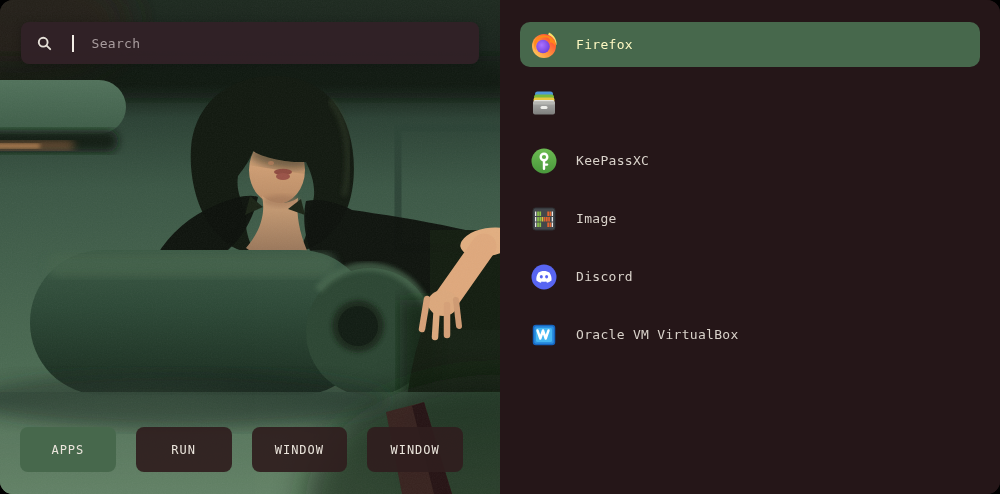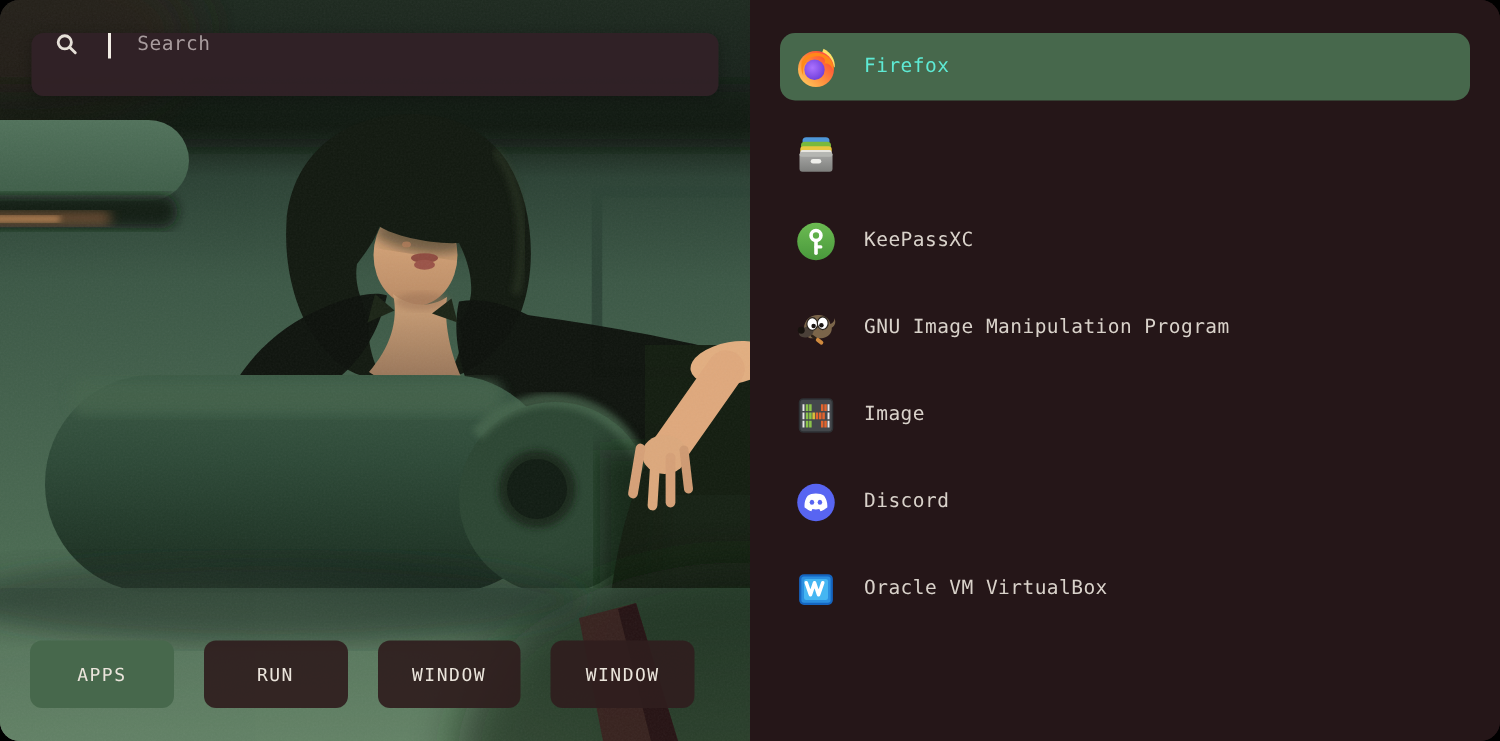--- a/index.html
+++ b/index.html
@@ -12,21 +12,21 @@
     background:#251618;
   }
 
   
   .left { position:relative; width:500px; height:494px; overflow:hidden; }
   .left svg.illustration { position:absolute; inset:0; display:block; }
 
   .searchbar {
     position:absolute; left:21px; top:22px; width:458px; height:42px;
     background:rgba(49,33,38,0.96); border-radius:8px;
-    display:flex; align-items:flex-start; padding:0 14px 0 16px; gap:20px;
+    display:flex; align-items:center; padding:0 14px 0 16px; gap:20px;
     box-shadow:0 2px 8px rgba(0,0,0,0.25);
   }
   .searchbar .mag { flex:0 0 auto; display:flex; }
   .caret { width:1.5px; height:17px; background:#f2ede5; flex:0 0 auto; }
   .searchbar input {
     flex:1; background:transparent; border:none; outline:none;
     color:#e8e2da; font:13px "DejaVu Sans Mono","Liberation Mono",monospace;
     letter-spacing:0.3px; margin-left:-2px; caret-color:transparent;
   }
   .searchbar input::placeholder { color:#a89c9e; opacity:1; }
@@ -52,21 +52,21 @@
     height:45px; flex:0 0 45px; border-radius:10px;
     display:flex; align-items:center; gap:18px; padding-left:10px;
     cursor:pointer;
   }
   .app-row.selected { background:#47684c; }
   .app-icon { width:28px; height:28px; flex:0 0 28px; display:flex; }
   .app-icon svg { width:28px; height:28px; display:block; }
   .app-label {
     color:#d9d2ca; font-size:13px; letter-spacing:0.3px; white-space:nowrap;
   }
-  .app-row.selected .app-label { color:#5eead4; }
+  .app-row.selected .app-label { color:#fef9c3; }
 </style>
 </head>
 <body>
 
 <div class="window">
 
   <div class="left">
 
     <svg class="illustration" width="500" height="494" viewBox="0 0 500 494">
       <defs>
@@ -272,38 +272,20 @@
           </defs>
           <circle cx="14" cy="14" r="12.5" fill="url(#kpG)"></circle>
           <circle cx="14" cy="10" r="3.3" fill="none" stroke="#fff" stroke-width="2.4"></circle>
           <line x1="14" y1="13.3" x2="14" y2="21.8" stroke="#fff" stroke-width="2.4" stroke-linecap="round"></line>
           <line x1="14" y1="17.6" x2="17.2" y2="17.6" stroke="#fff" stroke-width="2.2" stroke-linecap="round"></line>
         </svg>
       </span>
       <span class="app-label">KeePassXC</span>
     </div>
 
-    <div class="app-row">
-      <span class="app-icon">
-        <svg viewBox="0 0 28 28">
-          <path d="M6,14 C6,8 11,4.5 16,5 C20,5.3 23,7.5 23.5,11
-                   C26,10 26.5,8.5 26,7 C27.5,9 27,12 24.5,13.5
-                   C24.8,17 22,20 18,20.5 L10,20.5 C7.5,19.5 6,17 6,14 Z" fill="#7b654a"></path>
-          <ellipse cx="7.5" cy="16.5" rx="5" ry="3.4" transform="rotate(-15 7.5 16.5)" fill="#4a4038"></ellipse>
-          <circle cx="4.2" cy="15.2" r="2.3" fill="#17120e"></circle>
-          <ellipse cx="11.5" cy="11" rx="3.6" ry="4.2" fill="#fff" stroke="#2a241e" stroke-width="0.8"></ellipse>
-          <ellipse cx="18.5" cy="10.5" rx="3.6" ry="4.2" fill="#fff" stroke="#2a241e" stroke-width="0.8"></ellipse>
-          <circle cx="12.4" cy="12.4" r="1.5" fill="#1a1512"></circle>
-          <circle cx="17.6" cy="11.9" r="1.5" fill="#1a1512"></circle>
-          <line x1="11.5" y1="19" x2="15.8" y2="22.2" stroke="#2b2017" stroke-width="1.8" stroke-linecap="round"></line>
-          <line x1="15.2" y1="21.6" x2="17.6" y2="23.4" stroke="#d08a3e" stroke-width="2.6" stroke-linecap="round"></line>
-        </svg>
-      </span>
-      <span class="app-label">GNU Image Manipulation Program</span>
-    </div>
 
     <div class="app-row">
       <span class="app-icon">
         <svg viewBox="0 0 28 28">
           <rect x="3" y="3" width="22" height="22" rx="2.5" fill="#43474b" stroke="#2e3134"></rect>
           <g fill="#e8e8e8">
             <rect x="5" y="6.5" width="1.3" height="4.5"></rect>
               <rect x="21.7" y="6.5" width="1.3" height="4.5"></rect>
             <rect x="5" y="12" width="1.3" height="4.5"></rect>
               <rect x="21.7" y="12" width="1.3" height="4.5"></rect>

